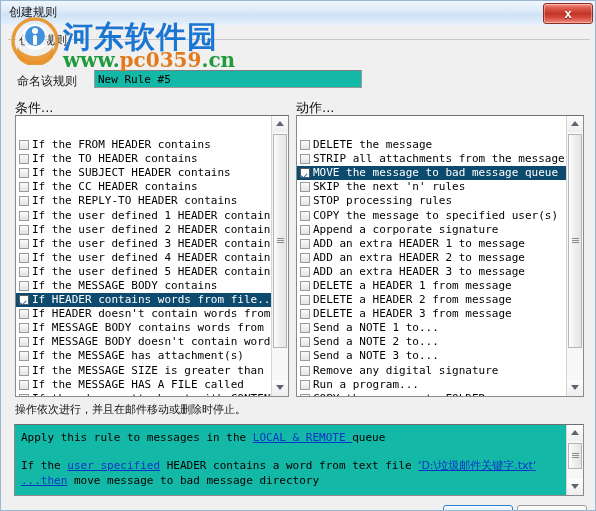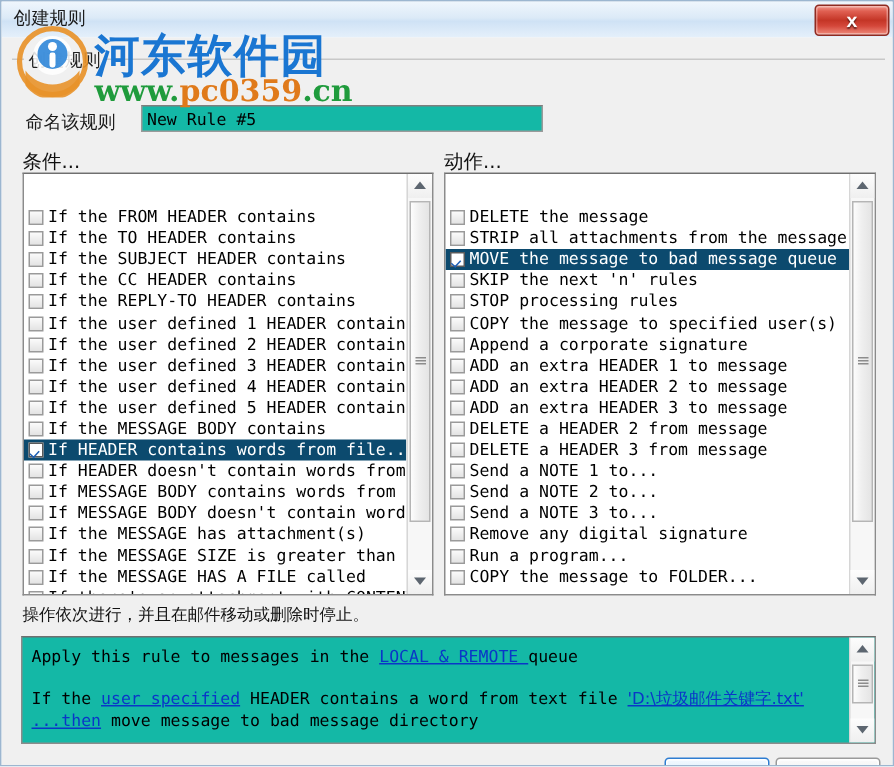--- a/index.html
+++ b/index.html
@@ -534,20 +534,24 @@
             <span class="cb"></span>
             <span class="txt">ADD an extra HEADER 1 to message</span>
           </div>
           <div class="list-row">
             <span class="cb"></span>
             <span class="txt">ADD an extra HEADER 2 to message</span>
           </div>
           <div class="list-row">
             <span class="cb"></span>
             <span class="txt">ADD an extra HEADER 3 to message</span>
+          </div>
+          <div class="list-row">
+            <span class="cb"></span>
+            <span class="txt">DELETE a HEADER 1 from message</span>
           </div>
           <div class="list-row">
             <span class="cb"></span>
             <span class="txt">DELETE a HEADER 2 from message</span>
           </div>
           <div class="list-row">
             <span class="cb"></span>
             <span class="txt">DELETE a HEADER 3 from message</span>
           </div>
           <div class="list-row">

